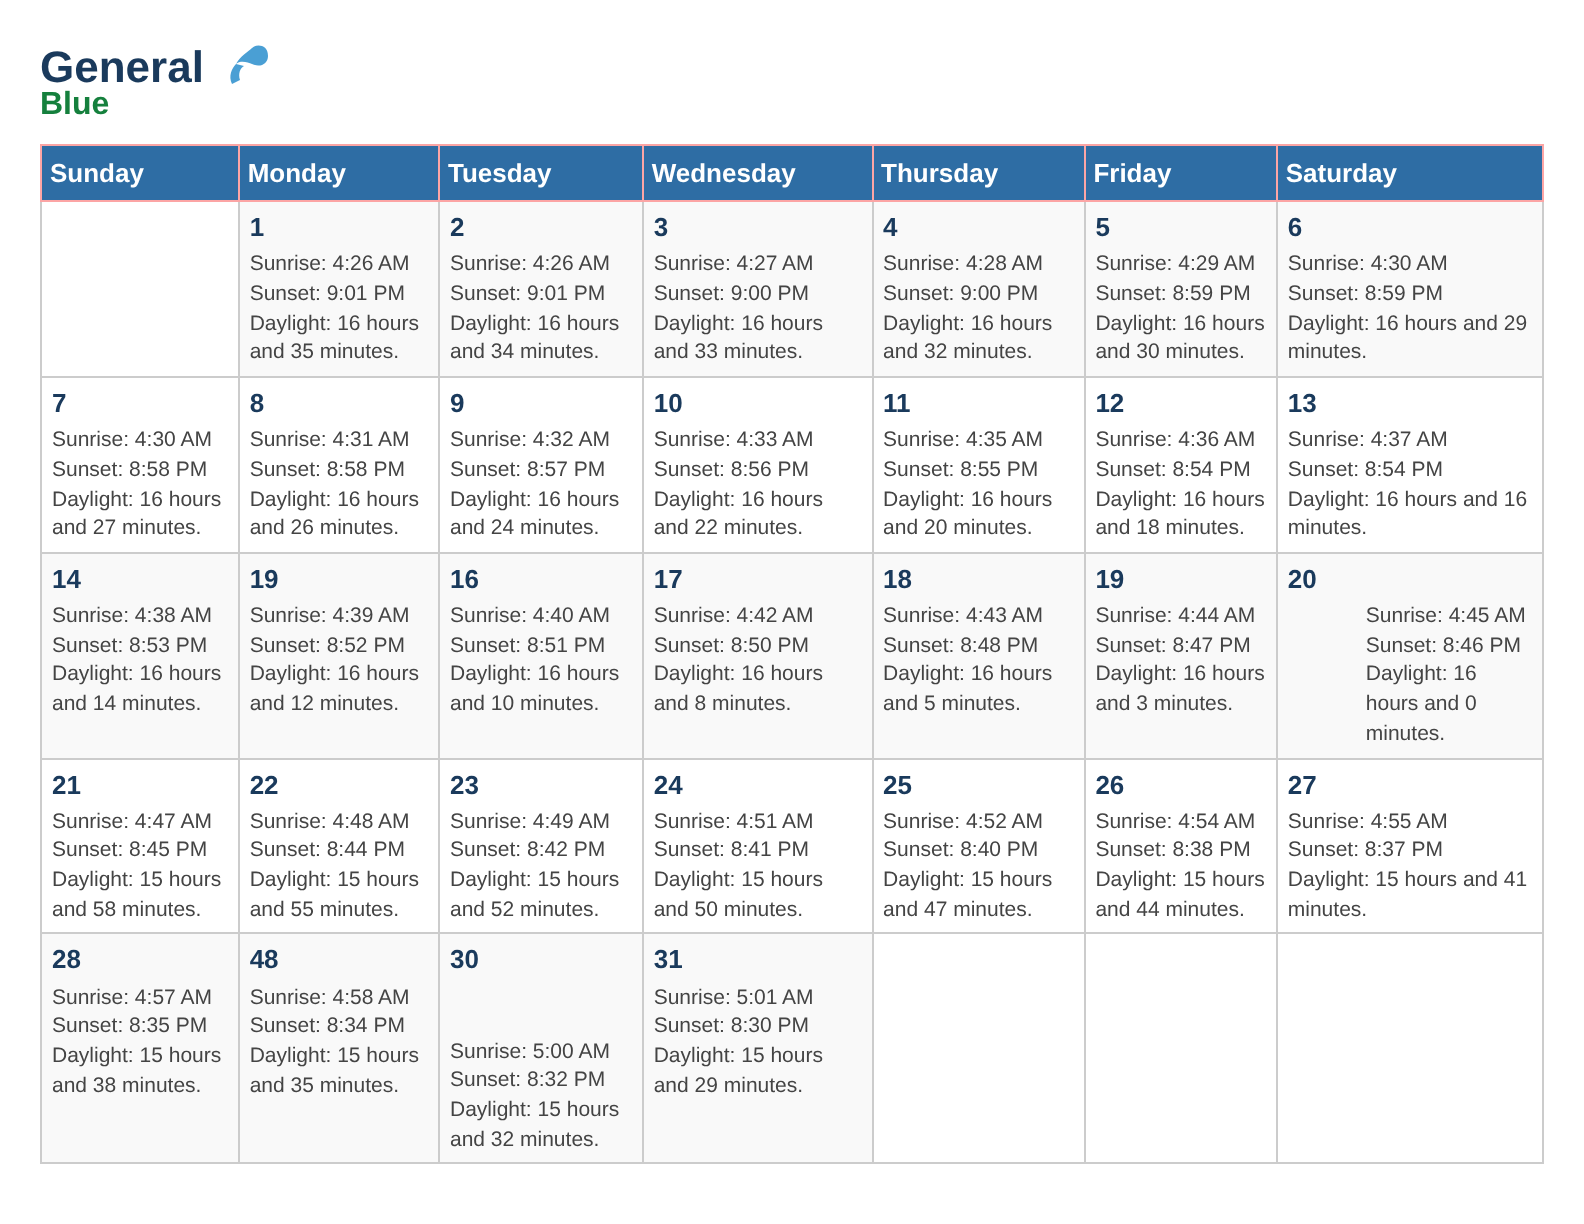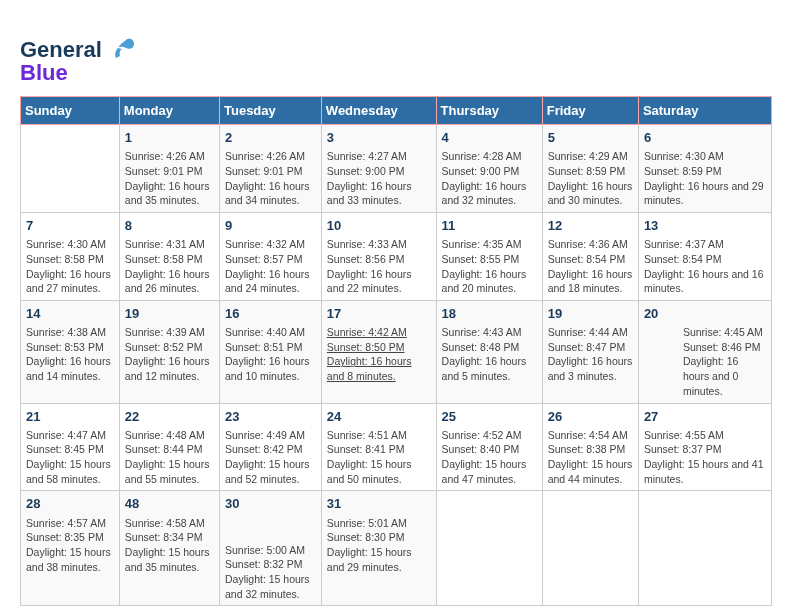--- a/index.html
+++ b/index.html
@@ -8,21 +8,20 @@
       background: #fff;
       width: 792px;
       min-height: 612px;
       padding: 20px;
     }
     .header-section {
       display: flex;
       justify-content: space-between;
       align-items: flex-end;
       margin-bottom: 10px;
-      margin-top: 16px;
     }
     .logo {
       display: flex;
       flex-direction: column;
       align-items: flex-start;
     }
     .title-area {
       text-align: right;
     }
     .month-title {
@@ -84,21 +83,21 @@
 
 <div class="header-section">
   <div class="logo">
     <div style="display:flex;align-items:center;gap:4px;">
       <div style="font-size:22px;font-weight:bold;color:#1a3a5c;">General</div>
       <svg width="30" height="28" viewBox="0 0 30 28">
         <path d="M20 4 C22 2, 28 2, 28 8 C28 12, 24 14, 20 12 C18 11, 14 10, 12 12 C14 8, 18 6, 20 4Z" fill="#4a9fd4"></path>
         <path d="M12 12 C10 14, 8 18, 10 22 L14 20 C13 17, 14 14, 16 13Z" fill="#4a9fd4"></path>
       </svg>
     </div>
-    <div style="font-size:22px;font-weight:bold;color:#6d28d9;margin-top:-4px;">Blue</div>
+    <div style="font-size:16px;font-weight:bold;color:#15803d;margin-top:-4px;">Blue</div>
   </div>
   <div class="title-area">
     <div class="month-title"></div>
     <div class="location-title"></div>
   </div>
 </div>
 
 <table>
   <thead>
     <tr>
@@ -209,21 +208,21 @@
 Daylight: 16 hours and 12 minutes.</div>
         </td>
         <td>
           <span class="day-num">16</span>
           <div class="day-info" style="white-space: pre-line;">Sunrise: 4:40 AM
 Sunset: 8:51 PM
 Daylight: 16 hours and 10 minutes.</div>
         </td>
         <td>
           <span class="day-num">17</span>
-          <div class="day-info" style="white-space: pre-line; text-decoration: underline;">Sunrise: 4:42 AM
+          <div class="day-info" style="white-space: pre-line;">Sunrise: 4:42 AM
 Sunset: 8:50 PM
 Daylight: 16 hours and 8 minutes.</div>
         </td>
         <td>
           <span class="day-num">18</span>
           <div class="day-info" style="white-space: pre-line;">Sunrise: 4:43 AM
 Sunset: 8:48 PM
 Daylight: 16 hours and 5 minutes.</div>
         </td>
         <td>

